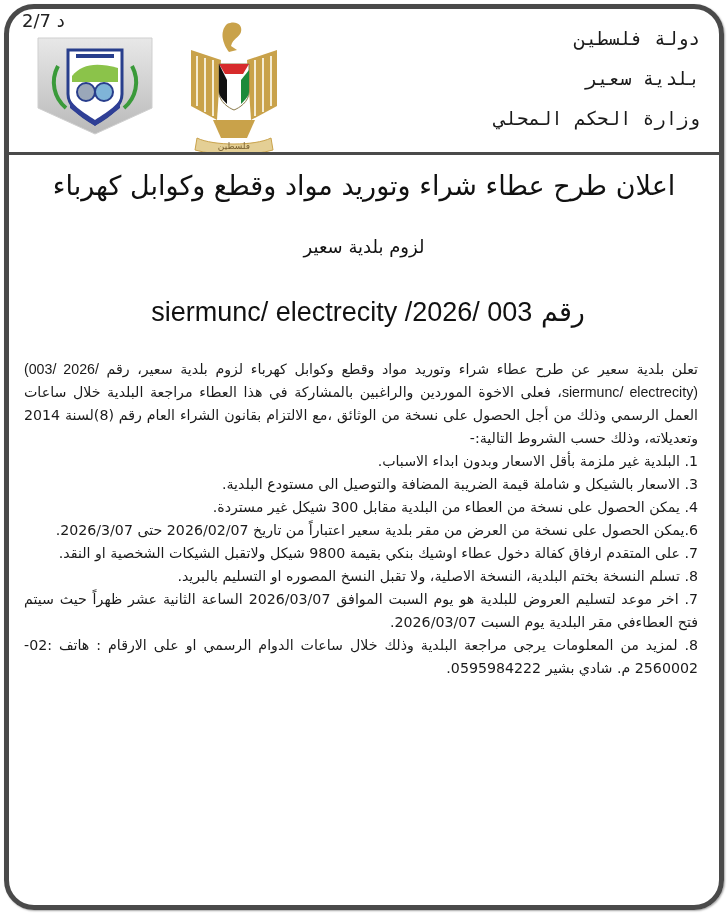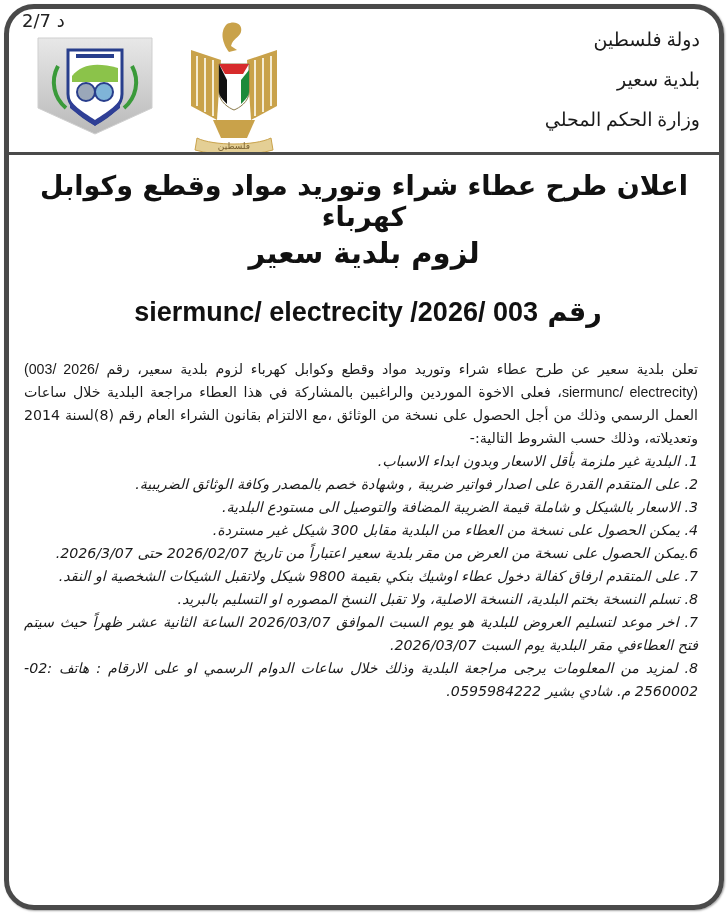--- a/index.html
+++ b/index.html
@@ -14,55 +14,55 @@
       box-shadow: 1px 1px 2px rgba(0,0,0,0.35);
     }
 
     .page-num {
       position: absolute; left: 22px; top: 10px; font-size: 18px; color: #222;
       font-family: "DejaVu Sans", sans-serif;
     }
 
     .header-right {
       position: absolute; right: 28px; top: 20px; text-align: right; direction: rtl;
-      font-family: Liberation Serif, serif;
+      font-family: Liberation Mono, monospace;
     }
     .header-right div { font-size: 19px; line-height: 40px; color: #1a1a1a; }
 
     
     .muni-logo {
       position: absolute; left: 36px; top: 36px; width: 118px; height: 100px;
     }
     
     .eagle-logo {
       position: absolute; left: 183px; top: 20px; width: 102px; height: 134px;
     }
 
     .divider {
       position: absolute; left: 9px; top: 152px; width: 710px; height: 3px;
       background: #4a4a4a;
     }
 
     .title {
       position: absolute; left: 20px; width: 688px; text-align: center;
-      direction: rtl; font-weight: bold; color: #111;
+      direction: rtl; font-weight: normal; color: #111;
       font-family: "DejaVu Sans", sans-serif;
     }
     .title-1 { top: 170px; font-size: 27px; }
-    .title-2 { top: 236px; font-size: 29px; }
+    .title-2 { top: 236px; font-size: 18px; }
     .title-3 { top: 296px; font-size: 27px; }
     .title-3 .en { font-family: "Liberation Sans", sans-serif; direction: ltr; unicode-bidi: embed; margin-left: 8px; }
 
     .body {
       position: absolute; left: 24px; right: 30px; top: 358px;
       direction: rtl; text-align: justify; font-size: 14.2px; line-height: 23px;
       font-family: "DejaVu Sans", sans-serif; color: #1a1a1a;
     }
     .body .intro { text-align-last: right; }
-    .body .item { display: block; font-style: italic; }
+    .body .item { display: block; }
     .ltr { direction: ltr; unicode-bidi: embed; font-family: "Liberation Sans", sans-serif; }
 
     .signature {
       position: absolute; left: 38px; top: 872px; direction: rtl;
       font-size: 13.5px; font-weight: bold; font-family: "DejaVu Sans", sans-serif; margin-top: 47px;
     }
   </style>
 </head>
 <body>
 
@@ -126,21 +126,20 @@
   <span class="en">siermunc/ electrecity /2026/ 003</span>
 </div>
 
 <div class="body">
   <p class="intro">
     <span>تعلن بلدية سعير عن طرح عطاء شراء وتوريد مواد وقطع وكوابل كهرباء لزوم بلدية سعير، رقم</span>
     <span class="ltr">(003/ 2026/ siermunc/ electrecity)</span><span>، فعلى الاخوة الموردين والراغبين بالمشاركة في هذا العطاء مراجعة البلدية خلال ساعات العمل الرسمي وذلك من أجل الحصول على نسخة من الوثائق ،مع الالتزام بقانون الشراء العام رقم (8)لسنة 2014 وتعديلاته، وذلك حسب الشروط التالية:-</span>
   </p>
   <div>
     <span class="item"><span>1.</span> <span>البلدية غير ملزمة بأقل الاسعار وبدون ابداء الاسباب.</span></span>
-    <span class="item"><span>2.</span> <span>على المتقدم القدرة على اصدار فواتير ضريبة , وشهادة خصم بالمصدر وكافة الوثائق الضريبية.</span></span>
     <span class="item"><span>3.</span> <span>الاسعار بالشيكل و شاملة قيمة الضريبة المضافة والتوصيل الى مستودع البلدية.</span></span>
     <span class="item"><span>4.</span> <span>يمكن الحصول على نسخة من العطاء من البلدية مقابل 300 شيكل غير مستردة.</span></span>
     <span class="item"><span>6.</span><span>يمكن الحصول على نسخة من العرض من مقر بلدية سعير اعتباراً من تاريخ 2026/02/07 حتى 2026/3/07.</span></span>
     <span class="item"><span>7.</span> <span>على المتقدم ارفاق كفالة دخول عطاء اوشيك بنكي بقيمة 9800 شيكل ولاتقبل الشيكات الشخصية او النقد.</span></span>
     <span class="item"><span>8.</span> <span>تسلم النسخة بختم البلدية، النسخة الاصلية، ولا تقبل النسخ المصوره او التسليم بالبريد.</span></span>
     <span class="item"><span>7.</span> <span>اخر موعد لتسليم العروض للبلدية هو يوم السبت الموافق 2026/03/07 الساعة الثانية عشر ظهراً حيث سيتم فتح العطاءفي مقر البلدية  يوم السبت 2026/03/07.</span></span>
     <span class="item"><span>8.</span> <span>لمزيد من المعلومات يرجى مراجعة البلدية وذلك خلال ساعات الدوام الرسمي او على الارقام : هاتف :02-2560002 م. شادي بشير 0595984222.</span></span>
   </div>
 </div>
 

